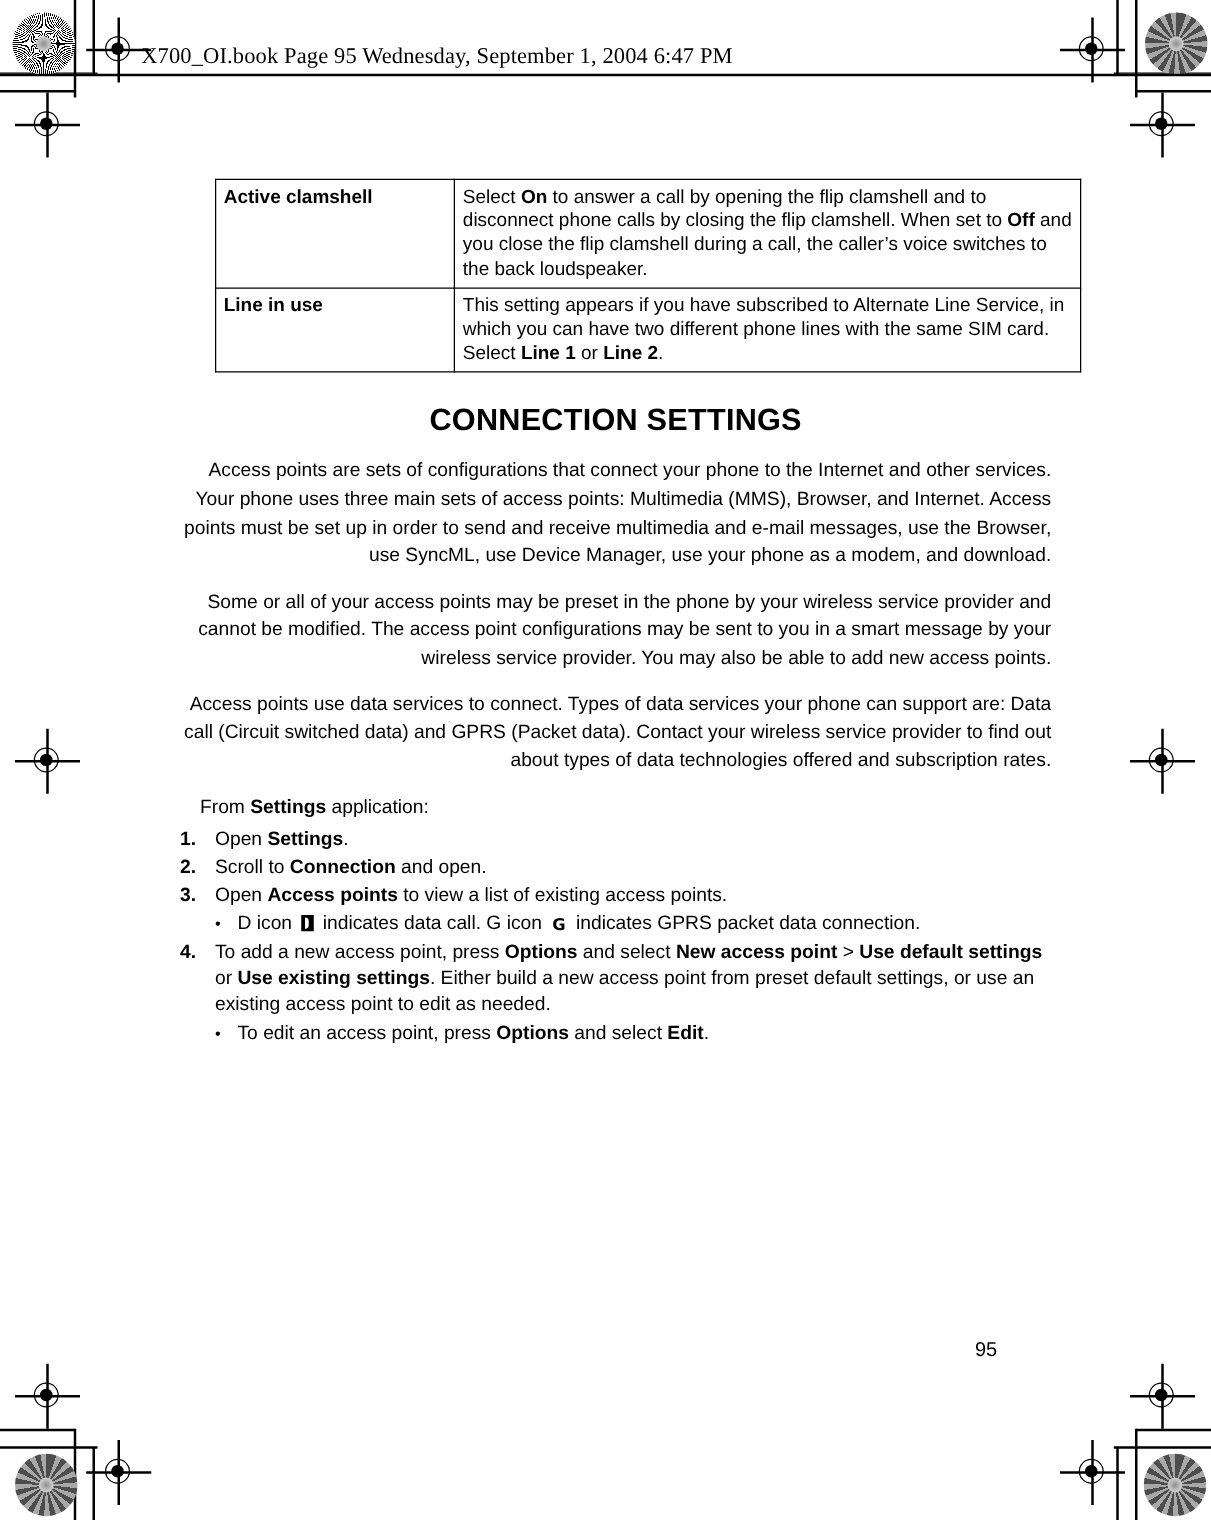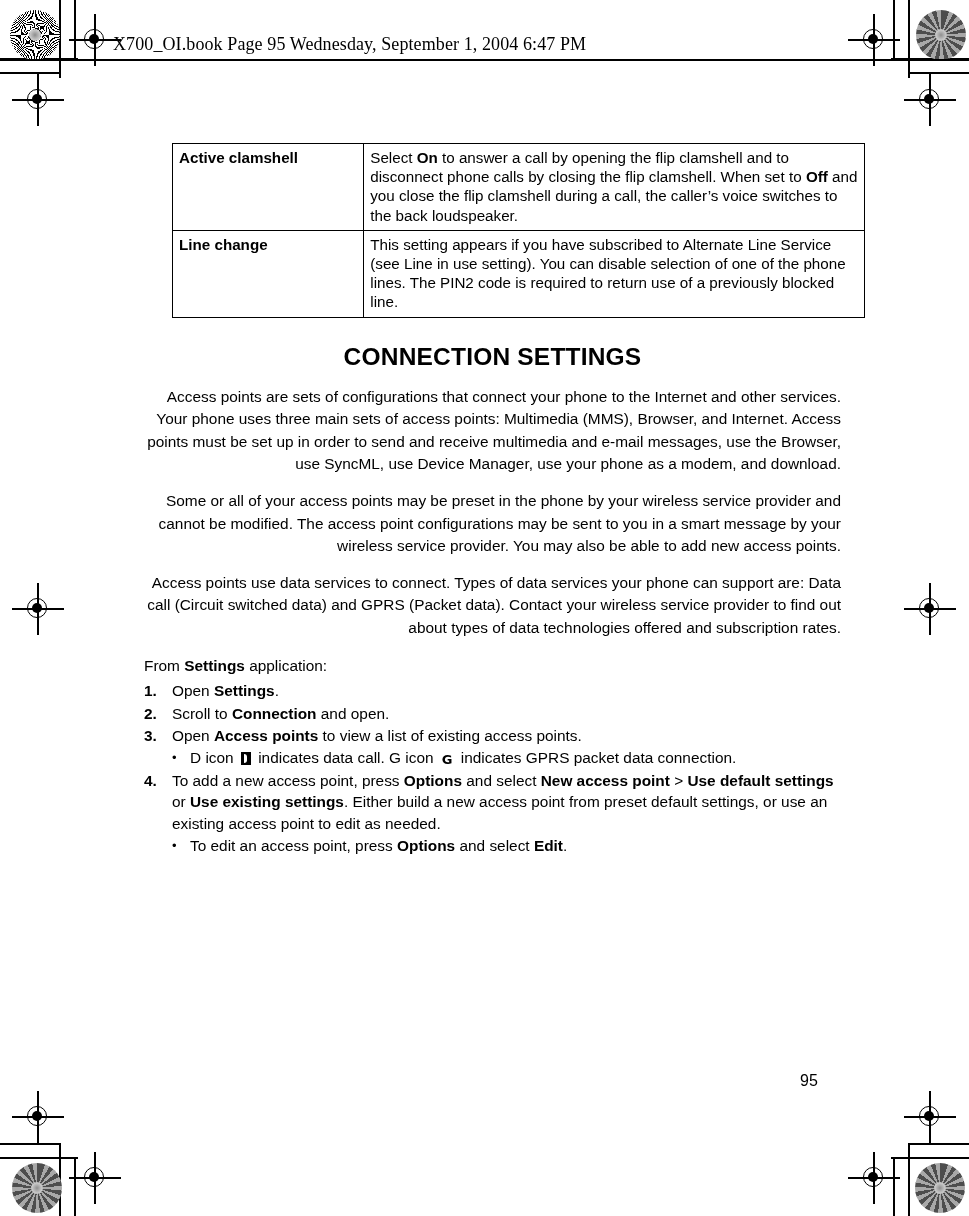--- a/index.html
+++ b/index.html
@@ -147,21 +147,21 @@
   
   p.body-p {
     font-size: 15.4px;
     line-height: 22.6px;
     margin: 14px 0 0 0;
     text-align: right;
   }
   p.from-line {
     font-size: 15.4px;
     line-height: 22.6px;
-    margin: 15px 0 0 0;
+    margin: 15px 0 0 16px;
   }
 
   
   .steps {
     margin: 3px 0 0 0;
   }
   .step {
     display: flex;
     font-size: 15.4px;
     line-height: 21.4px;
@@ -220,21 +220,21 @@
     font-size: 13px;
     line-height: 13px;
     vertical-align: -1px;
     margin: 0 4px;
     letter-spacing: 0;
   }
 
   
   .page-number {
     position: absolute;
-    left: 800px;
+    left: 780px;
     top: 1072px;
     font-size: 16px;
     font-family: "Liberation Sans", sans-serif;
   }
 </style>
 </head>
 <body>
 
 <div class="mark-line" style="left:0;top:57.5px;width:78px;height:1.6px;"></div>
 <div class="mark-line" style="left:59px;top:0;width:1.6px;height:78px;"></div>
@@ -335,22 +335,22 @@
 
 <div class="content">
 
   <table class="settings-table">
     <tbody>
         <tr>
           <td class="term">Active clamshell</td>
           <td class="desc">Select <b>On</b> to answer a call by opening the flip clamshell and to disconnect phone calls by closing the flip clamshell. When set to <b>Off</b> and you close the flip clamshell during a call, the caller’s voice switches to the back loudspeaker.</td>
         </tr>
         <tr>
-          <td class="term">Line change</td>
-          <td class="desc">This setting appears if you have subscribed to Alternate Line Service (see Line in use setting). You can disable selection of one of the phone lines. The PIN2 code is required to return use of a previously blocked line.</td>
+          <td class="term">Line in use</td>
+          <td class="desc">This setting appears if you have subscribed to Alternate Line Service, in which you can have two different phone lines with the same SIM card. Select <b>Line 1</b> or <b>Line 2</b>.</td>
         </tr>
       </tbody>
   </table>
 
   <h1 class="section-title">CONNECTION SETTINGS</h1>
 
   <div id="paragraph-host">
       <p class="body-p">Access points are sets of configurations that connect your phone to the Internet and other services. Your phone uses three main sets of access points: Multimedia (MMS), Browser, and Internet. Access points must be set up in order to send and receive multimedia and e-mail messages, use the Browser, use SyncML, use Device Manager, use your phone as a modem, and download.</p>
       <p class="body-p">Some or all of your access points may be preset in the phone by your wireless service provider and cannot be modified. The access point configurations may be sent to you in a smart message by your wireless service provider. You may also be able to add new access points.</p>
       <p class="body-p">Access points use data services to connect. Types of data services your phone can support are: Data call (Circuit switched data) and GPRS (Packet data). Contact your wireless service provider to find out about types of data technologies offered and subscription rates.</p>

